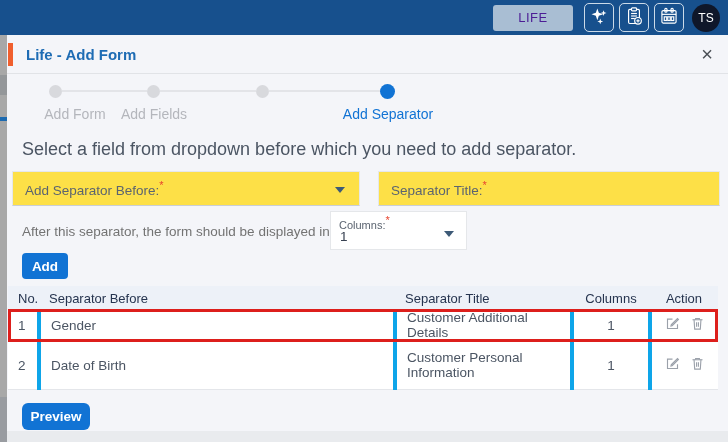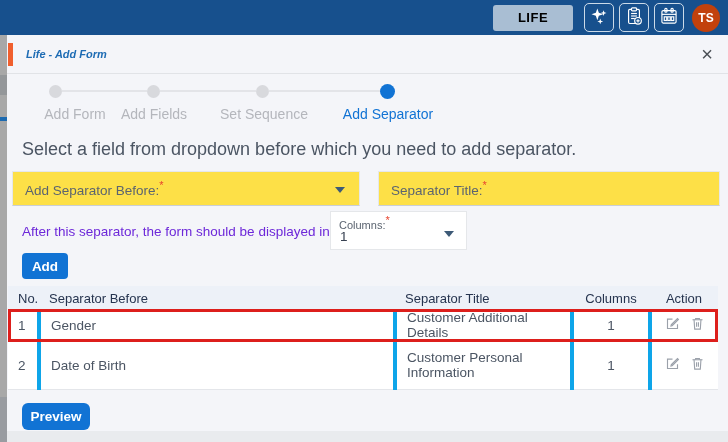--- a/index.html
+++ b/index.html
@@ -2,40 +2,40 @@
 <html><head>
 <meta charset="utf-8">
 <style>
   * { margin:0; padding:0; box-sizing:border-box; }
   html,body { width:728px; height:442px; overflow:hidden; }
   body { font-family:"Liberation Sans", sans-serif; background:#f4f5f9; position:relative; }
 
   
   .topbar { position:absolute; left:0; top:0; width:728px; height:35px; background:#17508d;
             display:flex; align-items:center; justify-content:flex-end; padding-right:8px; gap:5px; }
-  .product-btn { width:80px; height:26px; background:#a9bed3; color:#000000; font-weight:bold;
+  .product-btn { width:80px; height:26px; background:#a9bed3; color:#4c1d95; font-weight:normal;
                  font-size:13px; border:none; border-radius:3px; letter-spacing:0.5px; cursor:pointer;
                  margin-right:6px; }
   .icon-btn { width:30px; height:29px; background:transparent; border:1px solid rgba(235,242,248,0.85);
               border-radius:5px; display:flex; align-items:center; justify-content:center; cursor:pointer; }
-  .avatar { width:28px; height:28px; border-radius:50%; background:#c2410c; color:#fff; font-size:12px;
-            font-weight:bold; display:flex; align-items:center; justify-content:center; margin-left:3px; }
+  .avatar { width:28px; height:28px; border-radius:50%; background:#0f172a; color:#fff; font-size:12px;
+            font-weight:normal; display:flex; align-items:center; justify-content:center; margin-left:3px; }
 
   
   .left-strip { position:absolute; left:0; top:35px; width:7px; height:407px; background:#a8a8a8; }
   .left-strip .seg-dark { position:absolute; left:0; top:40px; width:7px; height:20px; background:#94979a; }
   .left-strip .seg-blue { position:absolute; left:0; top:82px; width:7px; height:4px; background:#1d6ab0; }
   .left-strip .seg-bottom { position:absolute; left:0; bottom:0; width:7px; height:45px; background:#999ca1; }
 
   
   .modal { position:absolute; left:7px; top:35px; width:721px; height:407px; background:#f4f5f9; }
 
   .titlebar { position:relative; height:39px; border-bottom:1px solid #e1e3e7; display:flex; align-items:center; }
   .accent { position:absolute; left:1px; top:8px; width:5px; height:23px; background:#f05f2e; }
-  .dialog-title { margin-left:19px; color:#1e6cb4; font-size:11px; font-weight:bold;font-style:italic; }
+  .dialog-title { margin-left:19px; color:#1e6cb4; font-size:15px; font-weight:bold; }
   .close-x { position:absolute; right:11px; top:6px; font-size:20px; color:#4a4f55; cursor:pointer;
              line-height:26px; padding:0 4px; }
 
   
   .stepper { position:relative; height:58px; }
   .s-line { position:absolute; top:16px; height:2px; background:#e3e4e8; }
   .s-dot { position:absolute; top:11px; width:13px; height:13px; border-radius:50%; background:#d8d9dd; }
   .s-dot.active { width:15px; height:15px; top:10px; background:#1173d4; }
   .s-label { position:absolute; top:32px; transform:translateX(-50%); font-size:14px; color:#b4b6bc; white-space:nowrap; }
   .s-label.active { color:#1173d4; }
@@ -45,21 +45,21 @@
   
   .field-box { position:absolute; height:35px; background:#fde047; border:1px solid #e5e7ea;
                border-bottom:1px solid #c9ced6; display:flex; align-items:center; cursor:pointer; }
   .fb1 { left:5px;  top:136px; width:348px; }
   .fb2 { left:371px; top:136px; width:342px; cursor:text; }
   .field-label { margin-left:12px; font-size:13.5px; color:#5b6470; }
   .req { color:#e8432e; font-size:11px; vertical-align:super; }
   .caret { position:absolute; right:14px; top:15px; width:0; height:0;
            border-left:5px solid transparent; border-right:5px solid transparent; border-top:6px solid #3d5a77; }
 
-  .after-text { position:absolute; left:15px; top:189px; font-size:13.5px; color:#6d28d9; }
+  .after-text { position:absolute; left:15px; top:189px; font-size:13.5px; color:#737373; }
   .columns-box { position:absolute; left:323px; top:176px; width:137px; height:39px; background:#fff;
                  border:1px solid #e5e7ea; cursor:pointer; }
   .columns-label { position:absolute; left:8px; top:2px; font-size:11px; color:#5b6470; }
   .columns-value { position:absolute; left:9px; top:17px; font-size:13.5px; color:#374151; }
   .columns-box .caret { right:12px; top:auto; bottom:12px; }
 
   .btn-primary { position:absolute; background:#1173d4; color:#fff; font-weight:bold; font-size:13.5px;
                  border:none; border-radius:4px; cursor:pointer; }
   .add-btn { left:15px; top:218px; width:46px; height:26px; }
   .preview-btn { left:15px; top:368px; width:68px; height:27px;border-radius:6px; }
@@ -149,21 +149,20 @@
   <div class="stepper">
     <div class="s-line" style="left:55px; width:85px;"></div>
     <div class="s-line" style="left:153px; width:96px;"></div>
     <div class="s-line" style="left:262px; width:111px;"></div>
     <div class="s-dot" style="left:42px;"></div>
     <div class="s-dot" style="left:140px;"></div>
     <div class="s-dot" style="left:249px;"></div>
     <div class="s-dot active" style="left:373px;"></div>
     <div class="s-label" style="left:68px;">Add Form</div>
     <div class="s-label" style="left:147px;">Add Fields</div>
-    <div class="s-label" style="left:257px;">Set Sequence</div>
     <div class="s-label active" style="left:381px;">Add Separator</div>
   </div>
 
   <div class="instruction">Select a field from dropdown before which you need to add separator.</div>
 
   <div class="field-box fb1">
     <span class="field-label"><span>Add Separator Before:</span><sup class="req">*</sup></span>
     <span class="caret"></span>
   </div>
 

